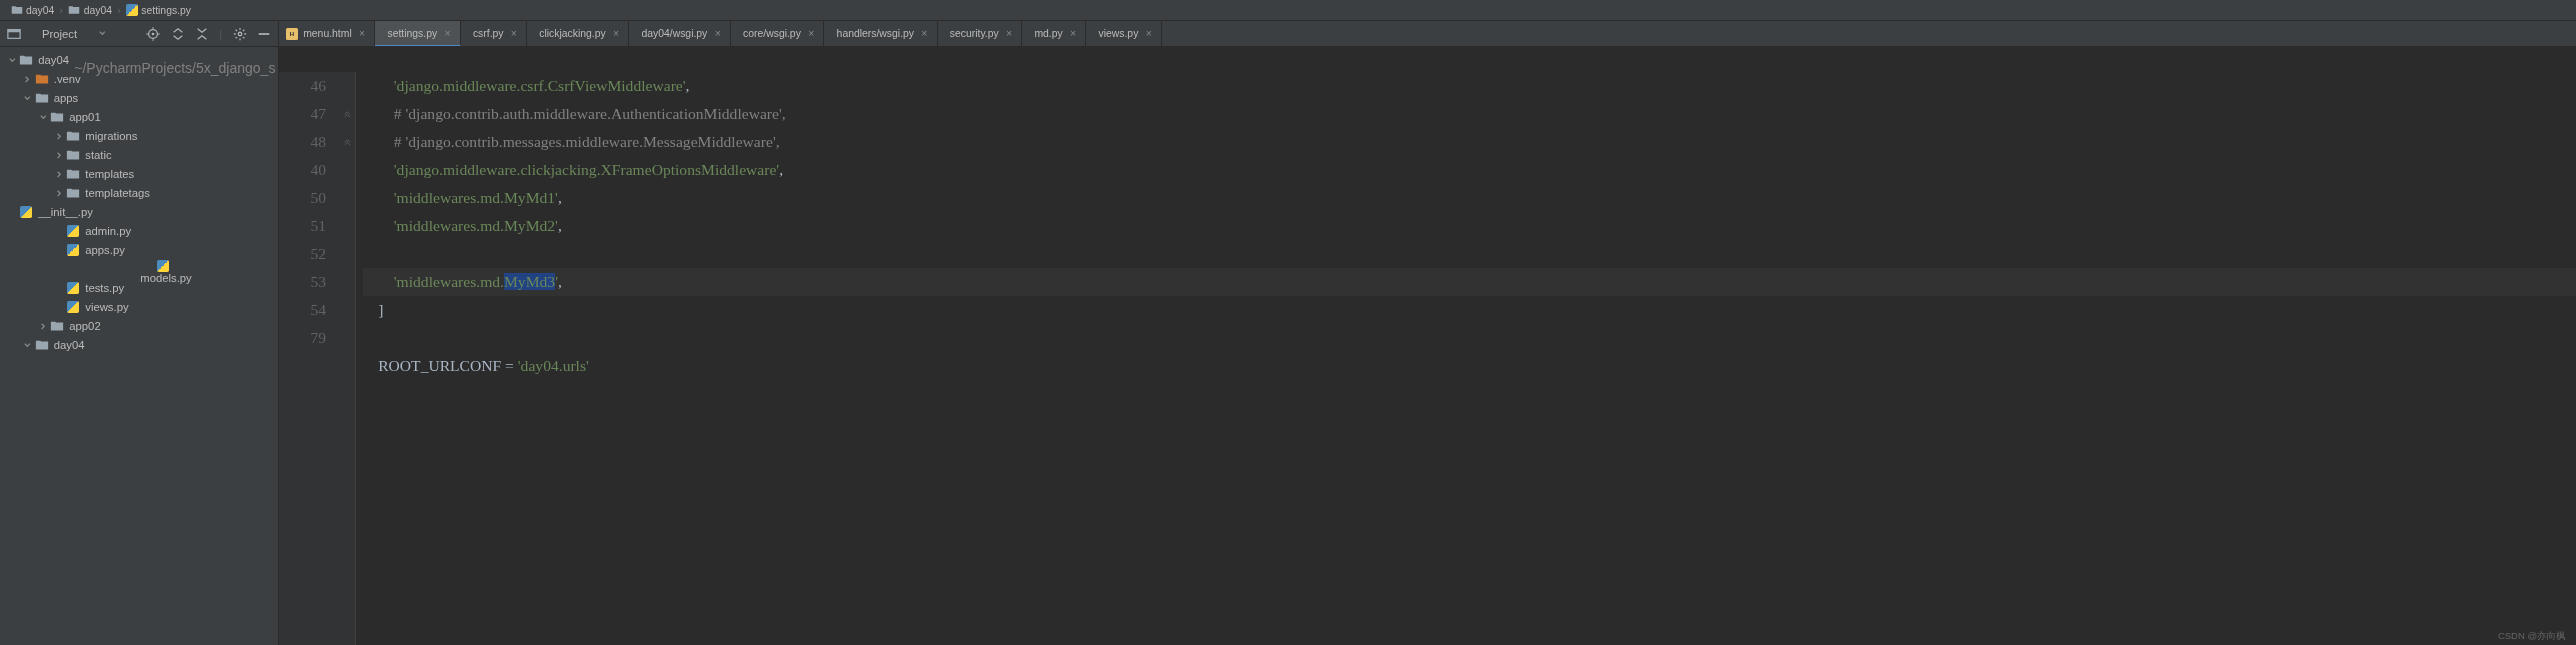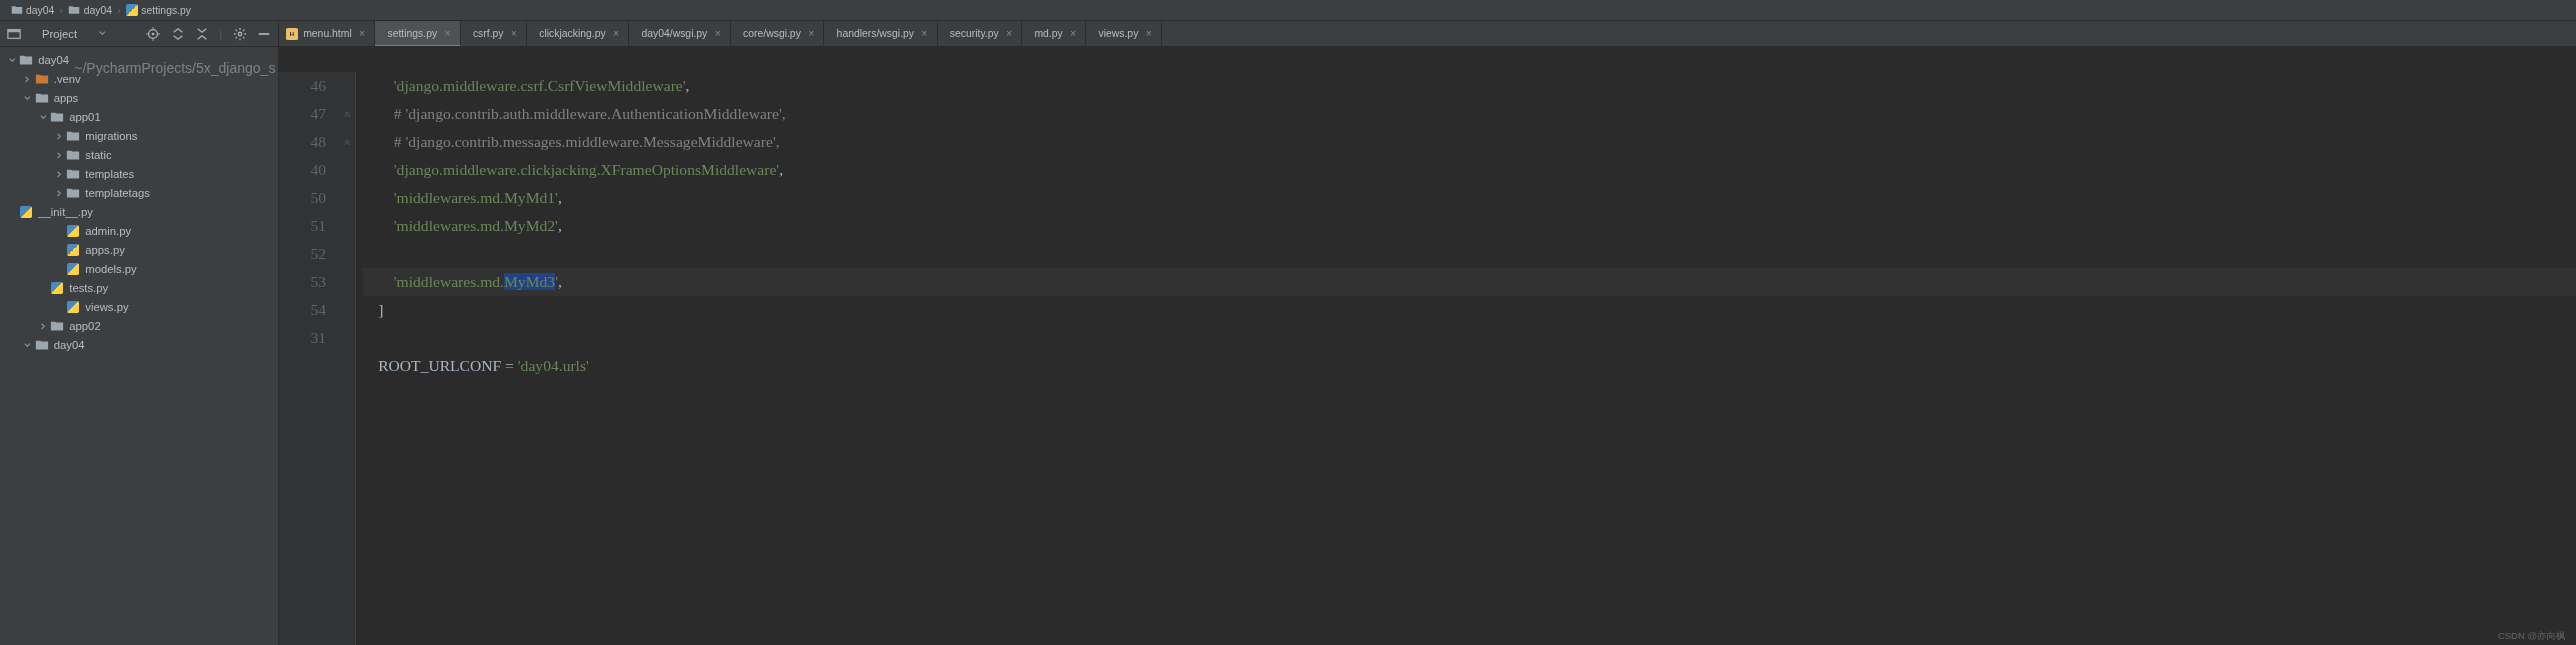--- a/index.html
+++ b/index.html
@@ -318,28 +318,28 @@
           </span>
           <span class="tree-label">admin.py</span>
         </div>
         <div class="tree-row" style="padding-left: 54px;">
           <span class="tree-chevron"></span>
           <span class="tree-icon">
             <span class="py-icon"></span>
           </span>
           <span class="tree-label">apps.py</span>
         </div>
-        <div class="tree-row" style="padding-left: 54px;">
+        <div class="tree-row" style="padding-left: 54px; flex-direction: column;">
           <span class="tree-chevron"></span>
           <span class="tree-icon">
             <span class="py-icon"></span>
           </span>
           <span class="tree-label">models.py</span>
         </div>
-        <div class="tree-row" style="padding-left: 38px;">
+        <div class="tree-row" style="padding-left: 54px;">
           <span class="tree-chevron"></span>
           <span class="tree-icon">
             <span class="py-icon"></span>
           </span>
           <span class="tree-label">tests.py</span>
         </div>
         <div class="tree-row" style="padding-left: 54px;">
           <span class="tree-chevron"></span>
           <span class="tree-icon">
             <span class="py-icon"></span>
@@ -437,21 +437,21 @@
       <div class="gutter" id="gutter">
           <div class="gutter-num">46</div>
           <div class="gutter-num">47</div>
           <div class="gutter-num">48</div>
           <div class="gutter-num">40</div>
           <div class="gutter-num">50</div>
           <div class="gutter-num">51</div>
           <div class="gutter-num">52</div>
           <div class="gutter-num">53</div>
           <div class="gutter-num">54</div>
-          <div class="gutter-num">31</div>
+          <div class="gutter-num">79</div>
         </div>
       <div class="fold-gutter" id="fold-gutter">
           <div class="fold-mark"></div>
           <div class="fold-mark">
             <svg width="8.7" height="8.7" viewBox="0 0 10 10">
               <path d="M2 8l3-3 3 3" stroke="#606366" fill="none"></path>
               <path d="M2 5l3-3 3 3" stroke="#606366" fill="none"></path>
             </svg>
           </div>
           <div class="fold-mark">

